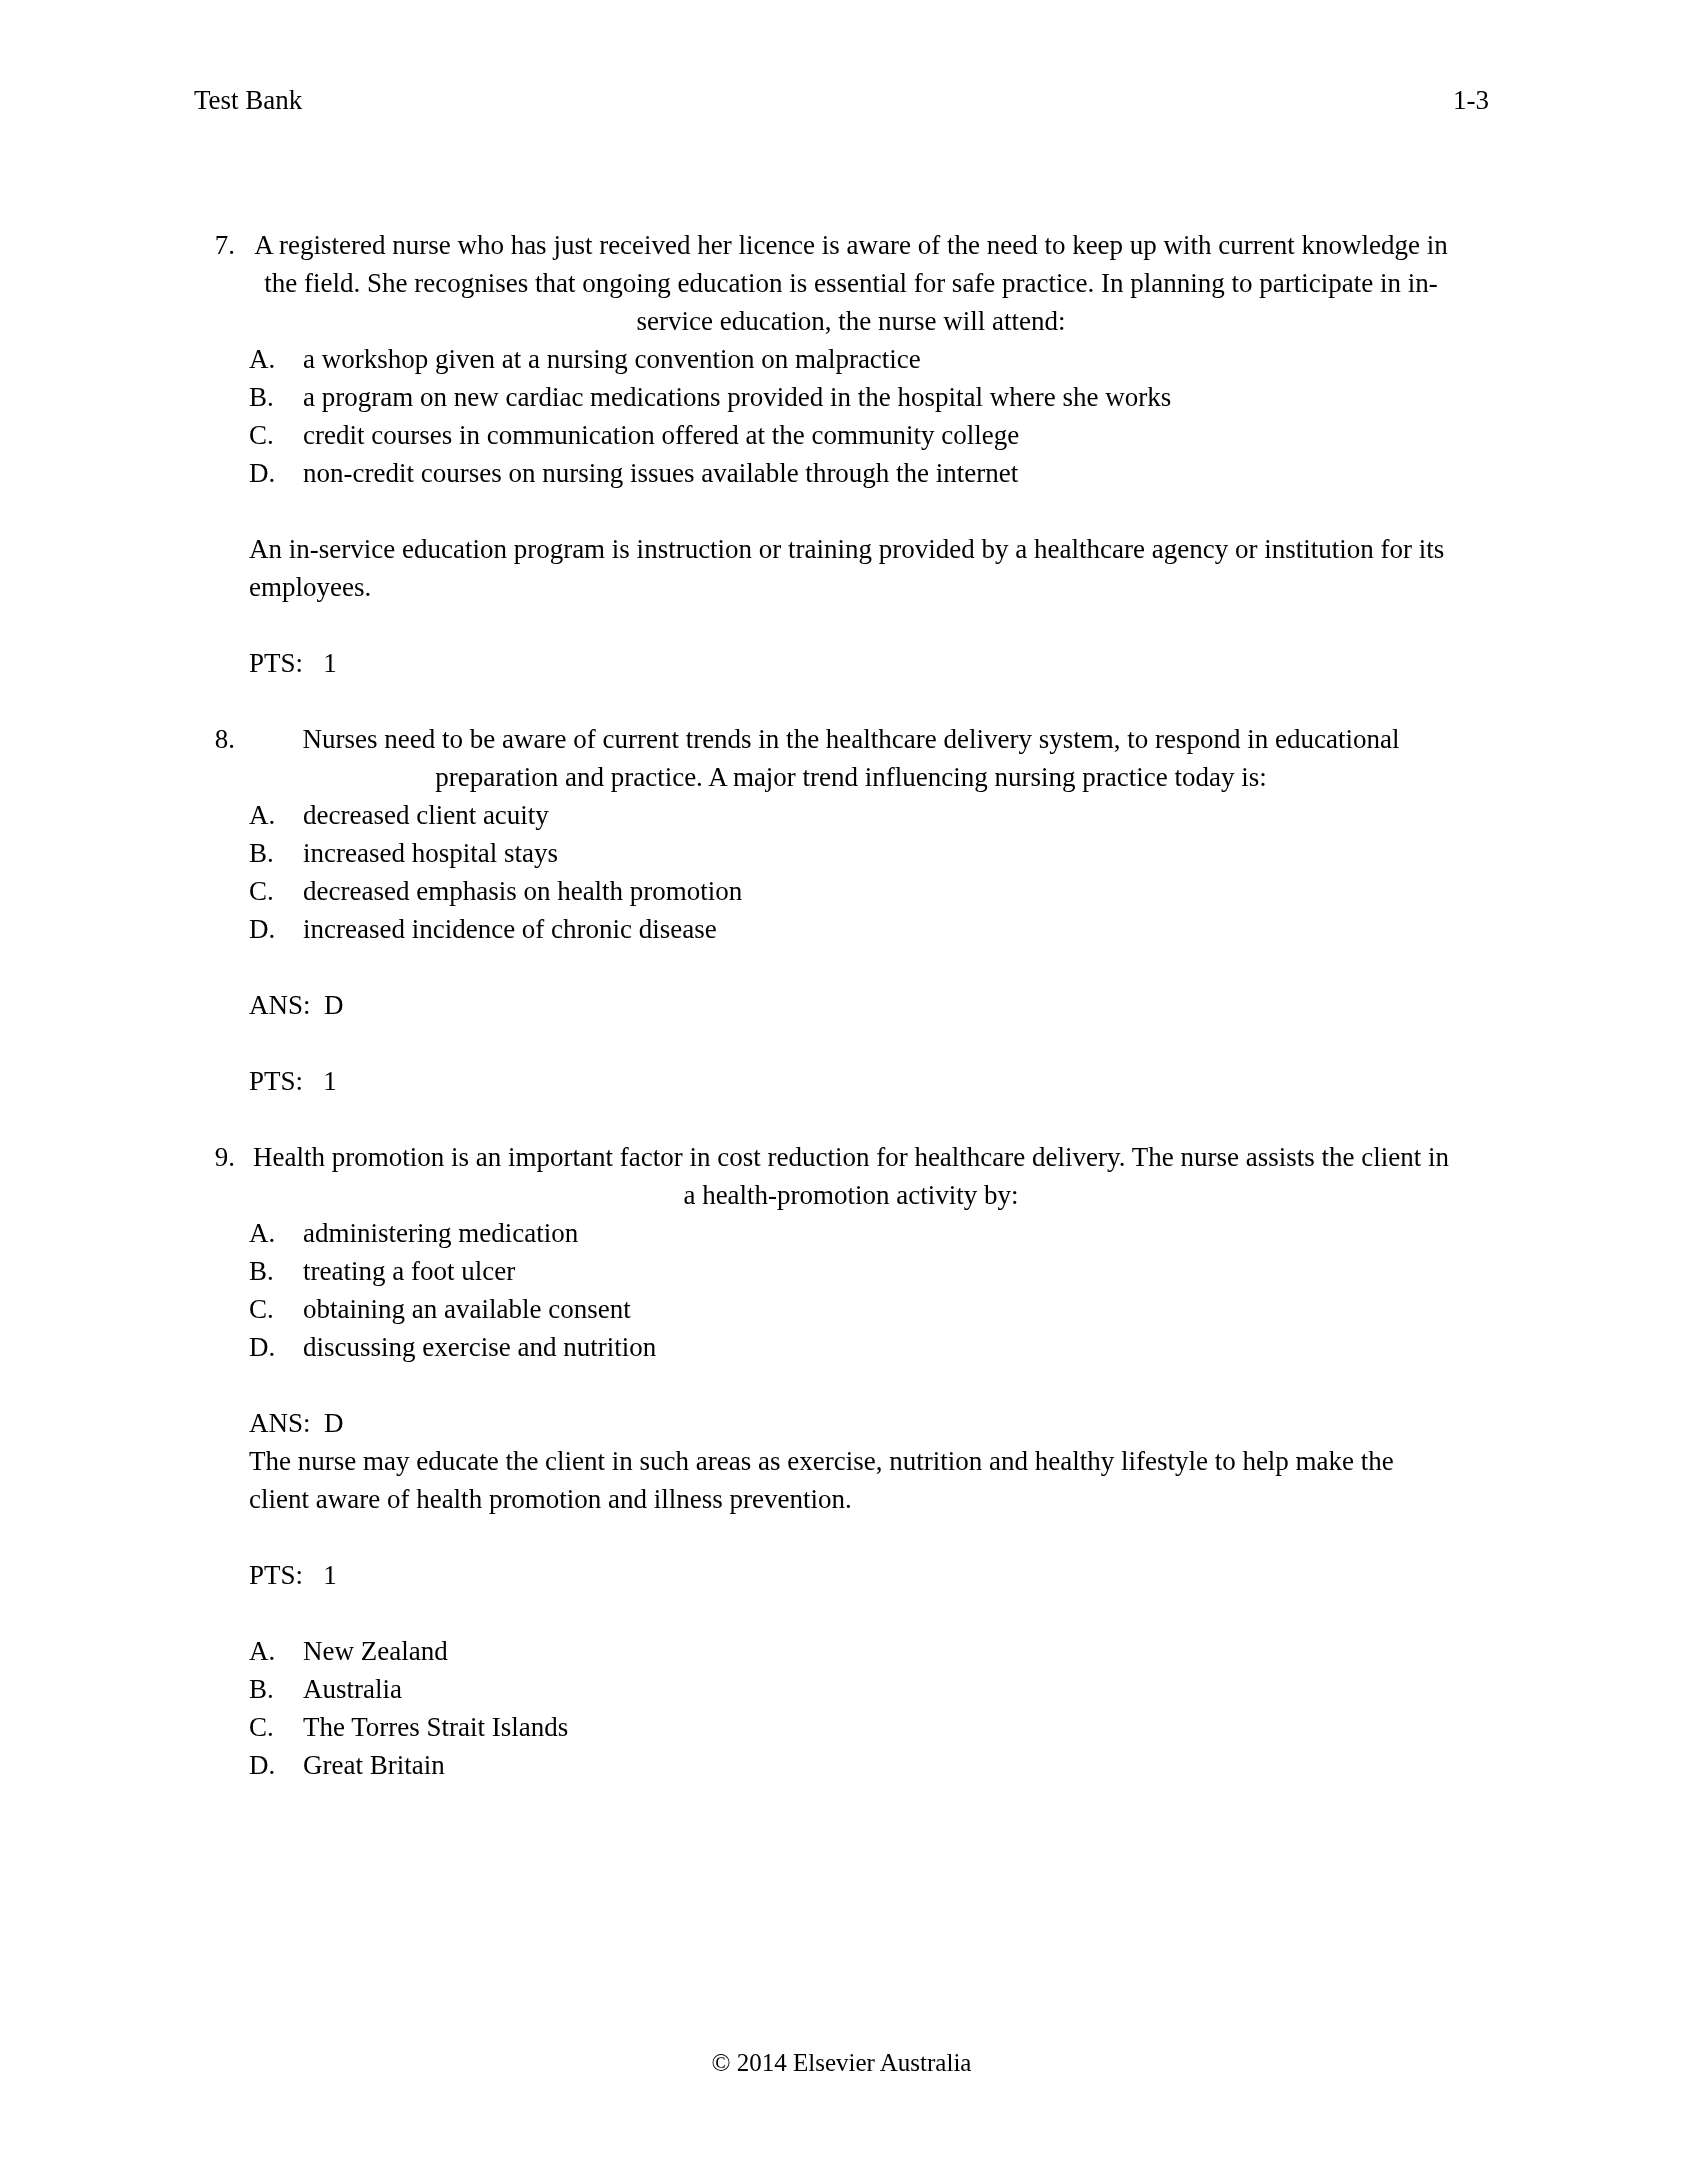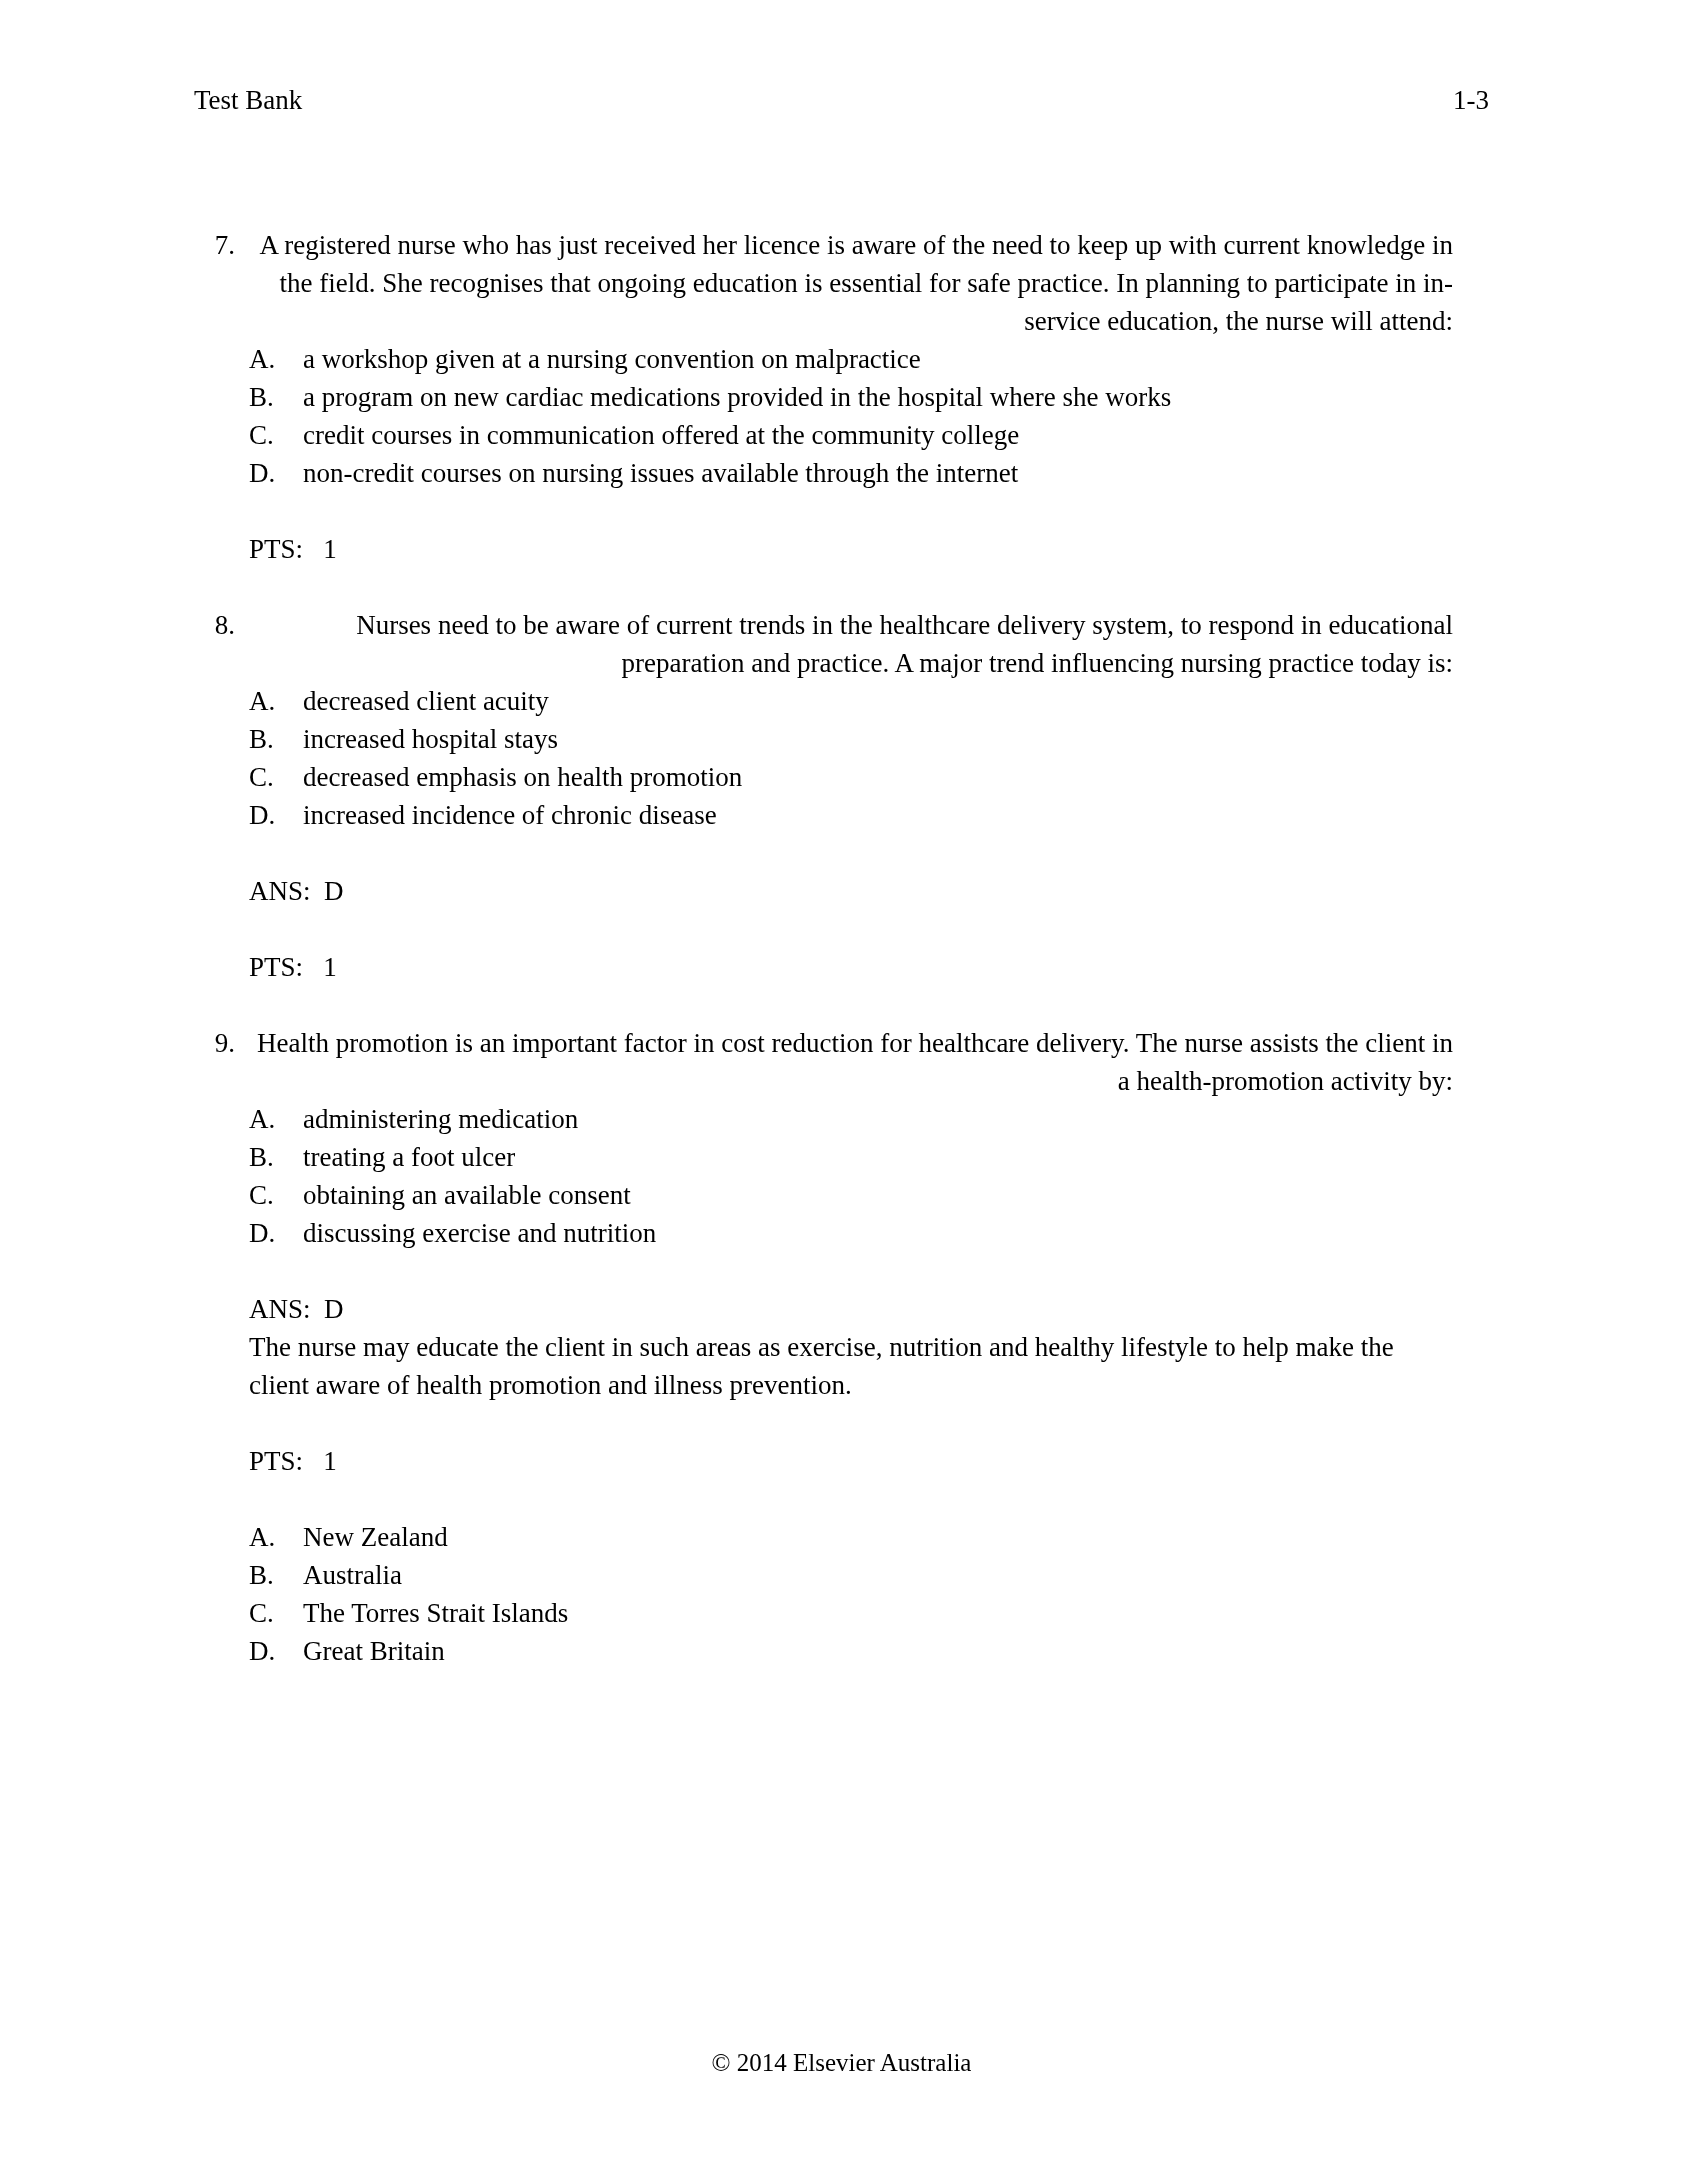--- a/index.html
+++ b/index.html
@@ -58,21 +58,21 @@
   .q-num {
     width: 55px;
     flex: 0 0 55px;
     text-align: right;
     padding-right: 14px;
     box-sizing: border-box;
     white-space: nowrap;
   }
   .q-stem {
     flex: 1 1 auto;
-    text-align: right;
+    text-align: center;
     hyphens: none;
   }
   .options {
     margin-left: 55px;
   }
   .option-row {
     display: flex;
     align-items: flex-start;
   }
   .opt-letter {
@@ -142,20 +142,21 @@
         <div class="option-row">
           <span class="opt-letter">C.</span>
           <span class="opt-text">credit courses in communication offered at the community college</span>
         </div>
         <div class="option-row">
           <span class="opt-letter">D.</span>
           <span class="opt-text">non-credit courses on nursing issues available through the internet</span>
         </div>
       </div>
       <div class="ans-block">
+        <div class="rationale">An in-service education program is instruction or training provided by a healthcare agency or institution for its employees.</div>
       </div>
       <div class="pts-block"><span>PTS:</span>&nbsp;&nbsp;&nbsp;<span>1</span></div>
       <div class="gap-after-block"></div>
     </div>
 
     <div class="question-block">
       <div class="q-row">
         <span class="q-num">8.</span>
         <span class="q-stem">Nurses need to be aware of current trends in the healthcare delivery system, to respond in educational preparation and practice. A major trend influencing nursing practice today is:</span>
       </div>

